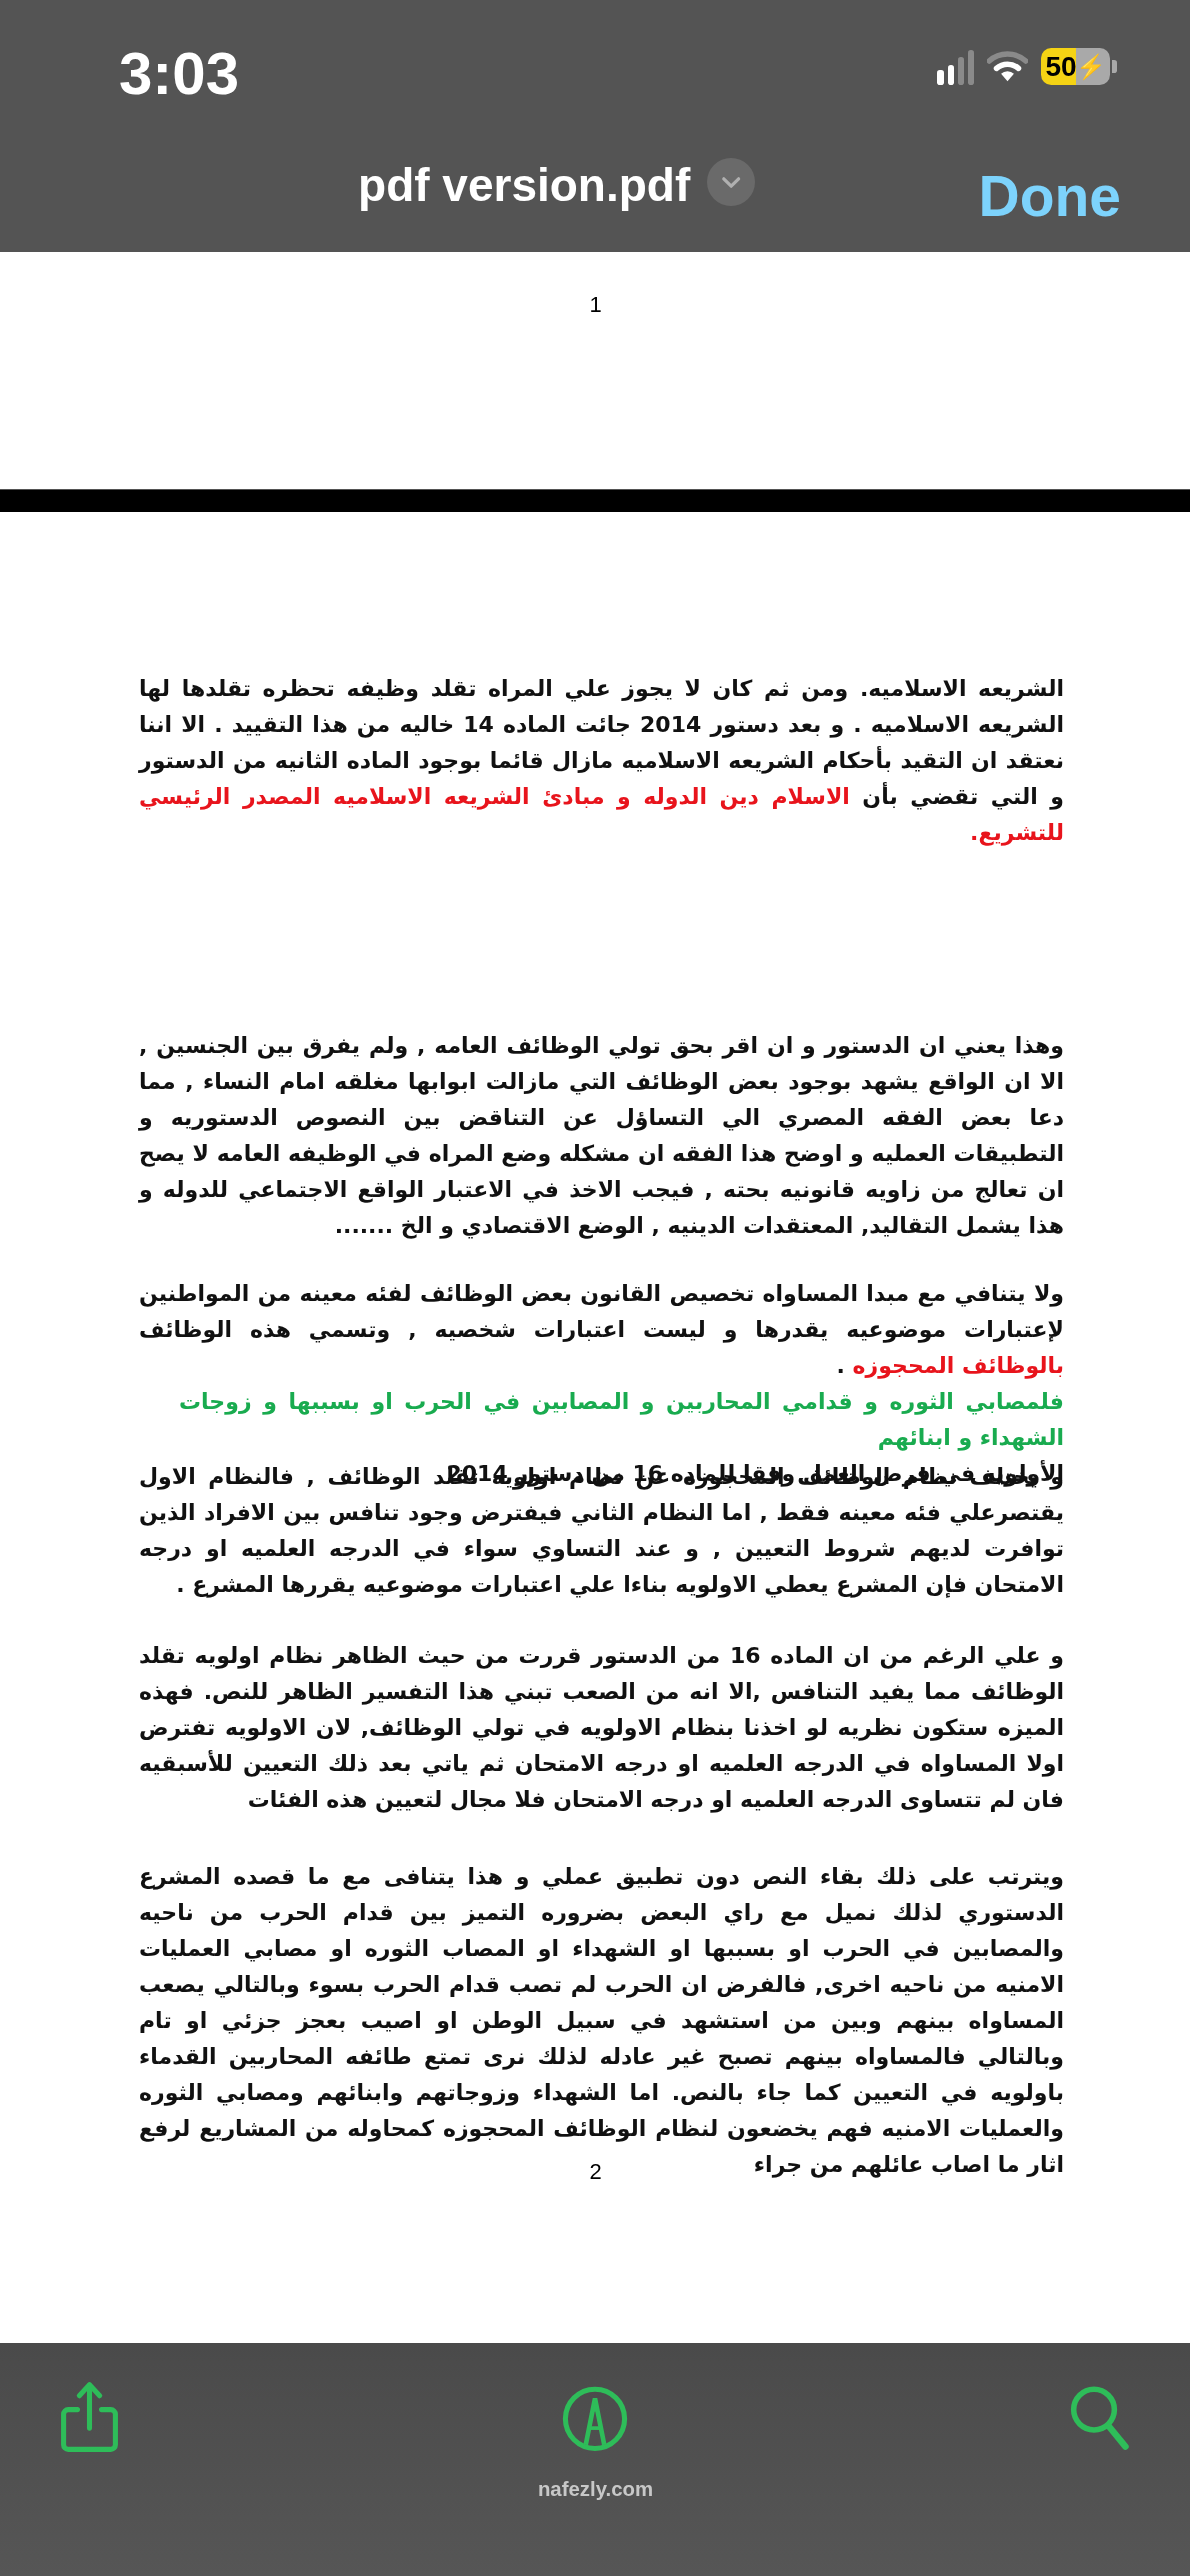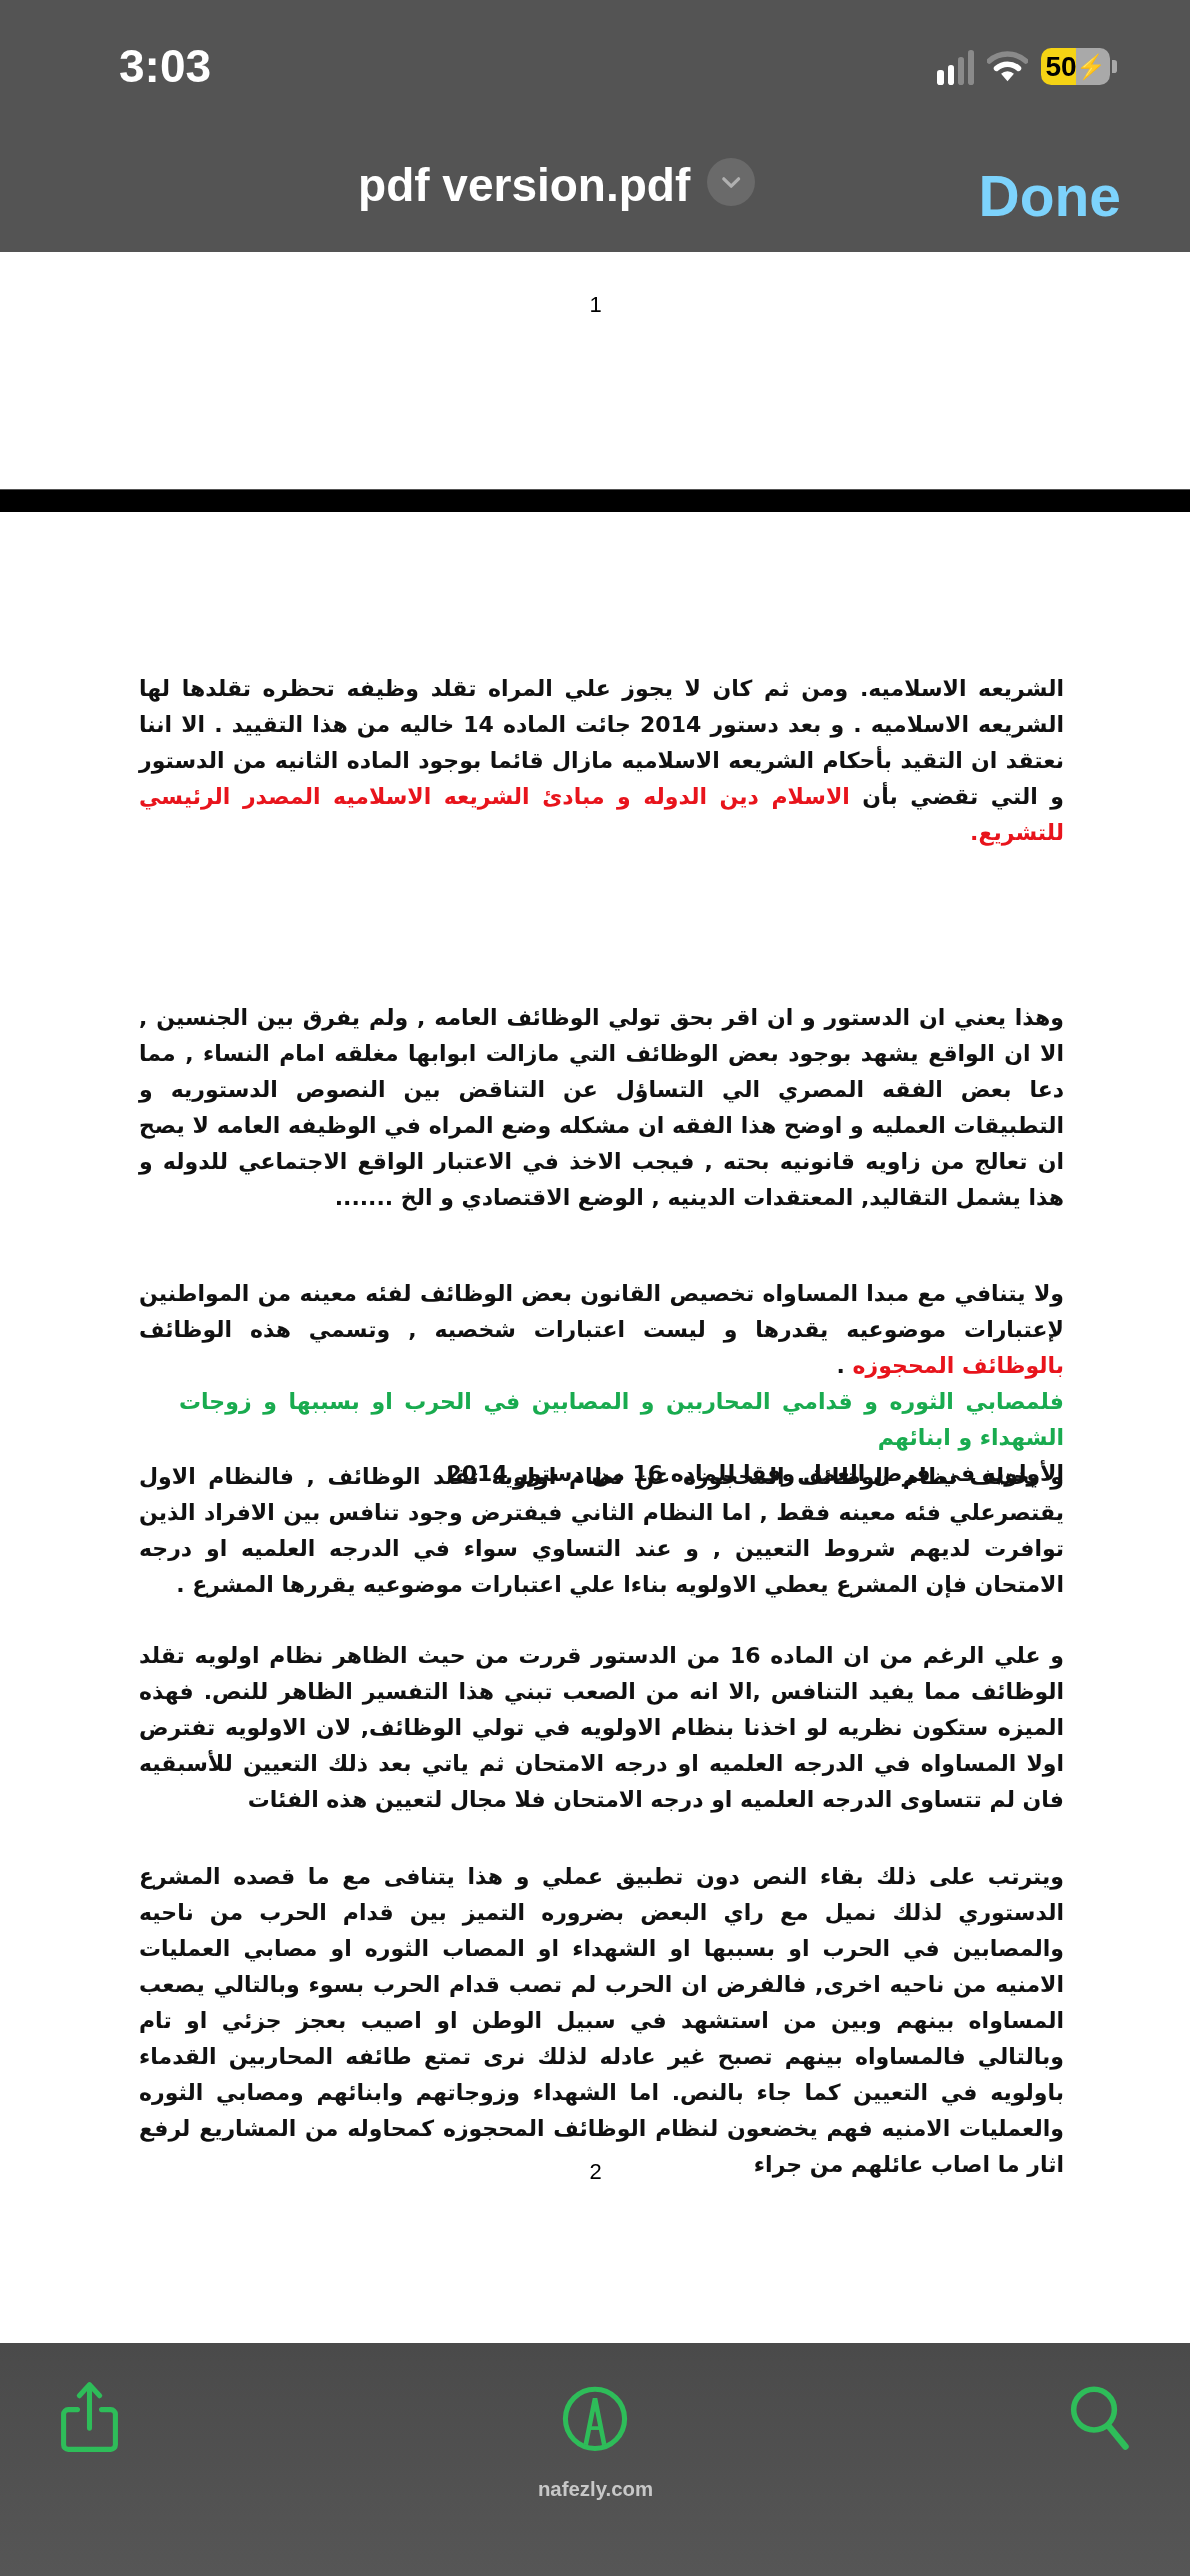--- a/index.html
+++ b/index.html
@@ -1,20 +1,20 @@
 <!DOCTYPE html>
 <html style="font-size:15px"><head>
   <meta charset="utf-8">
   <style>
     * { box-sizing: border-box; margin: 0; padding: 0; }
     html, body { width: 1191px; height: 2576px; overflow: hidden; background: #545454; }
     body { position: relative; font-family: "DejaVu Sans", sans-serif; }
 
     .topbar { position: absolute; left: 0; top: 0; width: 1191px; height: 252px; background: #545454; }
-    .status-time { position: absolute; left: 119px; top: 39px; color: #fff; font-family: "Liberation Sans", sans-serif; font-weight: bold; font-size: 46px; letter-spacing: 0px; }
+    .status-time { position: absolute; left: 119px; top: 39px; color: #fff; font-family: "Liberation Sans", sans-serif; font-weight: bold; font-size: 60px; letter-spacing: 0px; }
     .status-icons { position: absolute; right: 74px; top: 46px; height: 41px; display: flex; align-items: center; gap: 13px; }
     .signal { display: flex; align-items: flex-end; gap: 3.7px; height: 37px; }
     .signal span { width: 6.5px; border-radius: 2.8px; background: #fff; }
     .signal span.dim { background: #8a8a8a; }
     .wifi { width: 41px; height: 33px; }
     .battery { position: relative; width: 69px; height: 37px; border-radius: 10.2px; overflow: hidden; display: flex; }
     .battery .fill { width: 50%; background: #f5d314; }
     .battery .rest { width: 50%; background: #a9a9a9; }
     .battery .txt { position: absolute; left: 0; top: 0; width: 100%; height: 100%; display: flex; align-items: center; justify-content: center; font-family: "Liberation Sans", sans-serif; font-weight: bold; font-size: 28px; color: #000; }
     .battery-nub { width: 4.6px; height: 13px; background: #a9a9a9; border-radius: 0 2.8px 2.8px 0; margin-left: -11px; }
@@ -86,21 +86,21 @@
 
 <div class="page2">
 
   <div class="doc" style="top:159px">
     <p>
       <span>الشريعه الاسلاميه.  ومن ثم كان لا يجوز علي المراه تقلد وظيفه تحظره تقلدها لها الشريعه الاسلاميه . و بعد دستور 2014 جائت الماده 14 خاليه من هذا التقييد . الا اننا نعتقد ان التقيد بأحكام الشريعه الاسلاميه مازال قائما بوجود الماده الثانيه من الدستور و التي تقضي بأن </span><span class="red">الاسلام دين الدوله و مبادئ الشريعه الاسلاميه المصدر الرئيسي للتشريع.</span>
     </p>
   </div>
 
 
-  <div class="doc" style="top:488px">
+  <div class="doc" style="top:516px">
     <p><span>وهذا يعني ان الدستور و ان اقر بحق تولي الوظائف العامه , ولم يفرق بين الجنسين , الا ان الواقع يشهد بوجود بعض الوظائف التي مازالت ابوابها مغلقه امام النساء , مما دعا بعض الفقه المصري الي التساؤل عن التناقض بين النصوص الدستوريه و التطبيقات العمليه و اوضح هذا الفقه ان مشكله وضع المراه في الوظيفه العامه لا يصح ان تعالج من زاويه قانونيه بحته , فيجب الاخذ في الاعتبار الواقع الاجتماعي للدوله و هذا يشمل التقاليد, المعتقدات الدينيه , الوضع الاقتصادي و الخ .......</span></p>
   </div>
 
   <div class="doc" style="top:764px">
     <p style="text-align-last:right">
       <span>ولا يتنافي مع مبدا المساواه تخصيص القانون بعض الوظائف لفئه معينه من المواطنين لإعتبارات موضوعيه يقدرها و ليست اعتبارات شخصيه , وتسمي هذه الوظائف </span><span class="red">بالوظائف المحجوزه</span><span> .</span>
     </p>
     <p class="green">فلمصابي الثوره و قدامي المحاربين و المصابين في الحرب او بسببها و زوجات الشهداء و ابنائهم</p>
     <p>الأولويه في فرص العمل وفقا للماده 16 من دستور 2014</p>
   </div>

